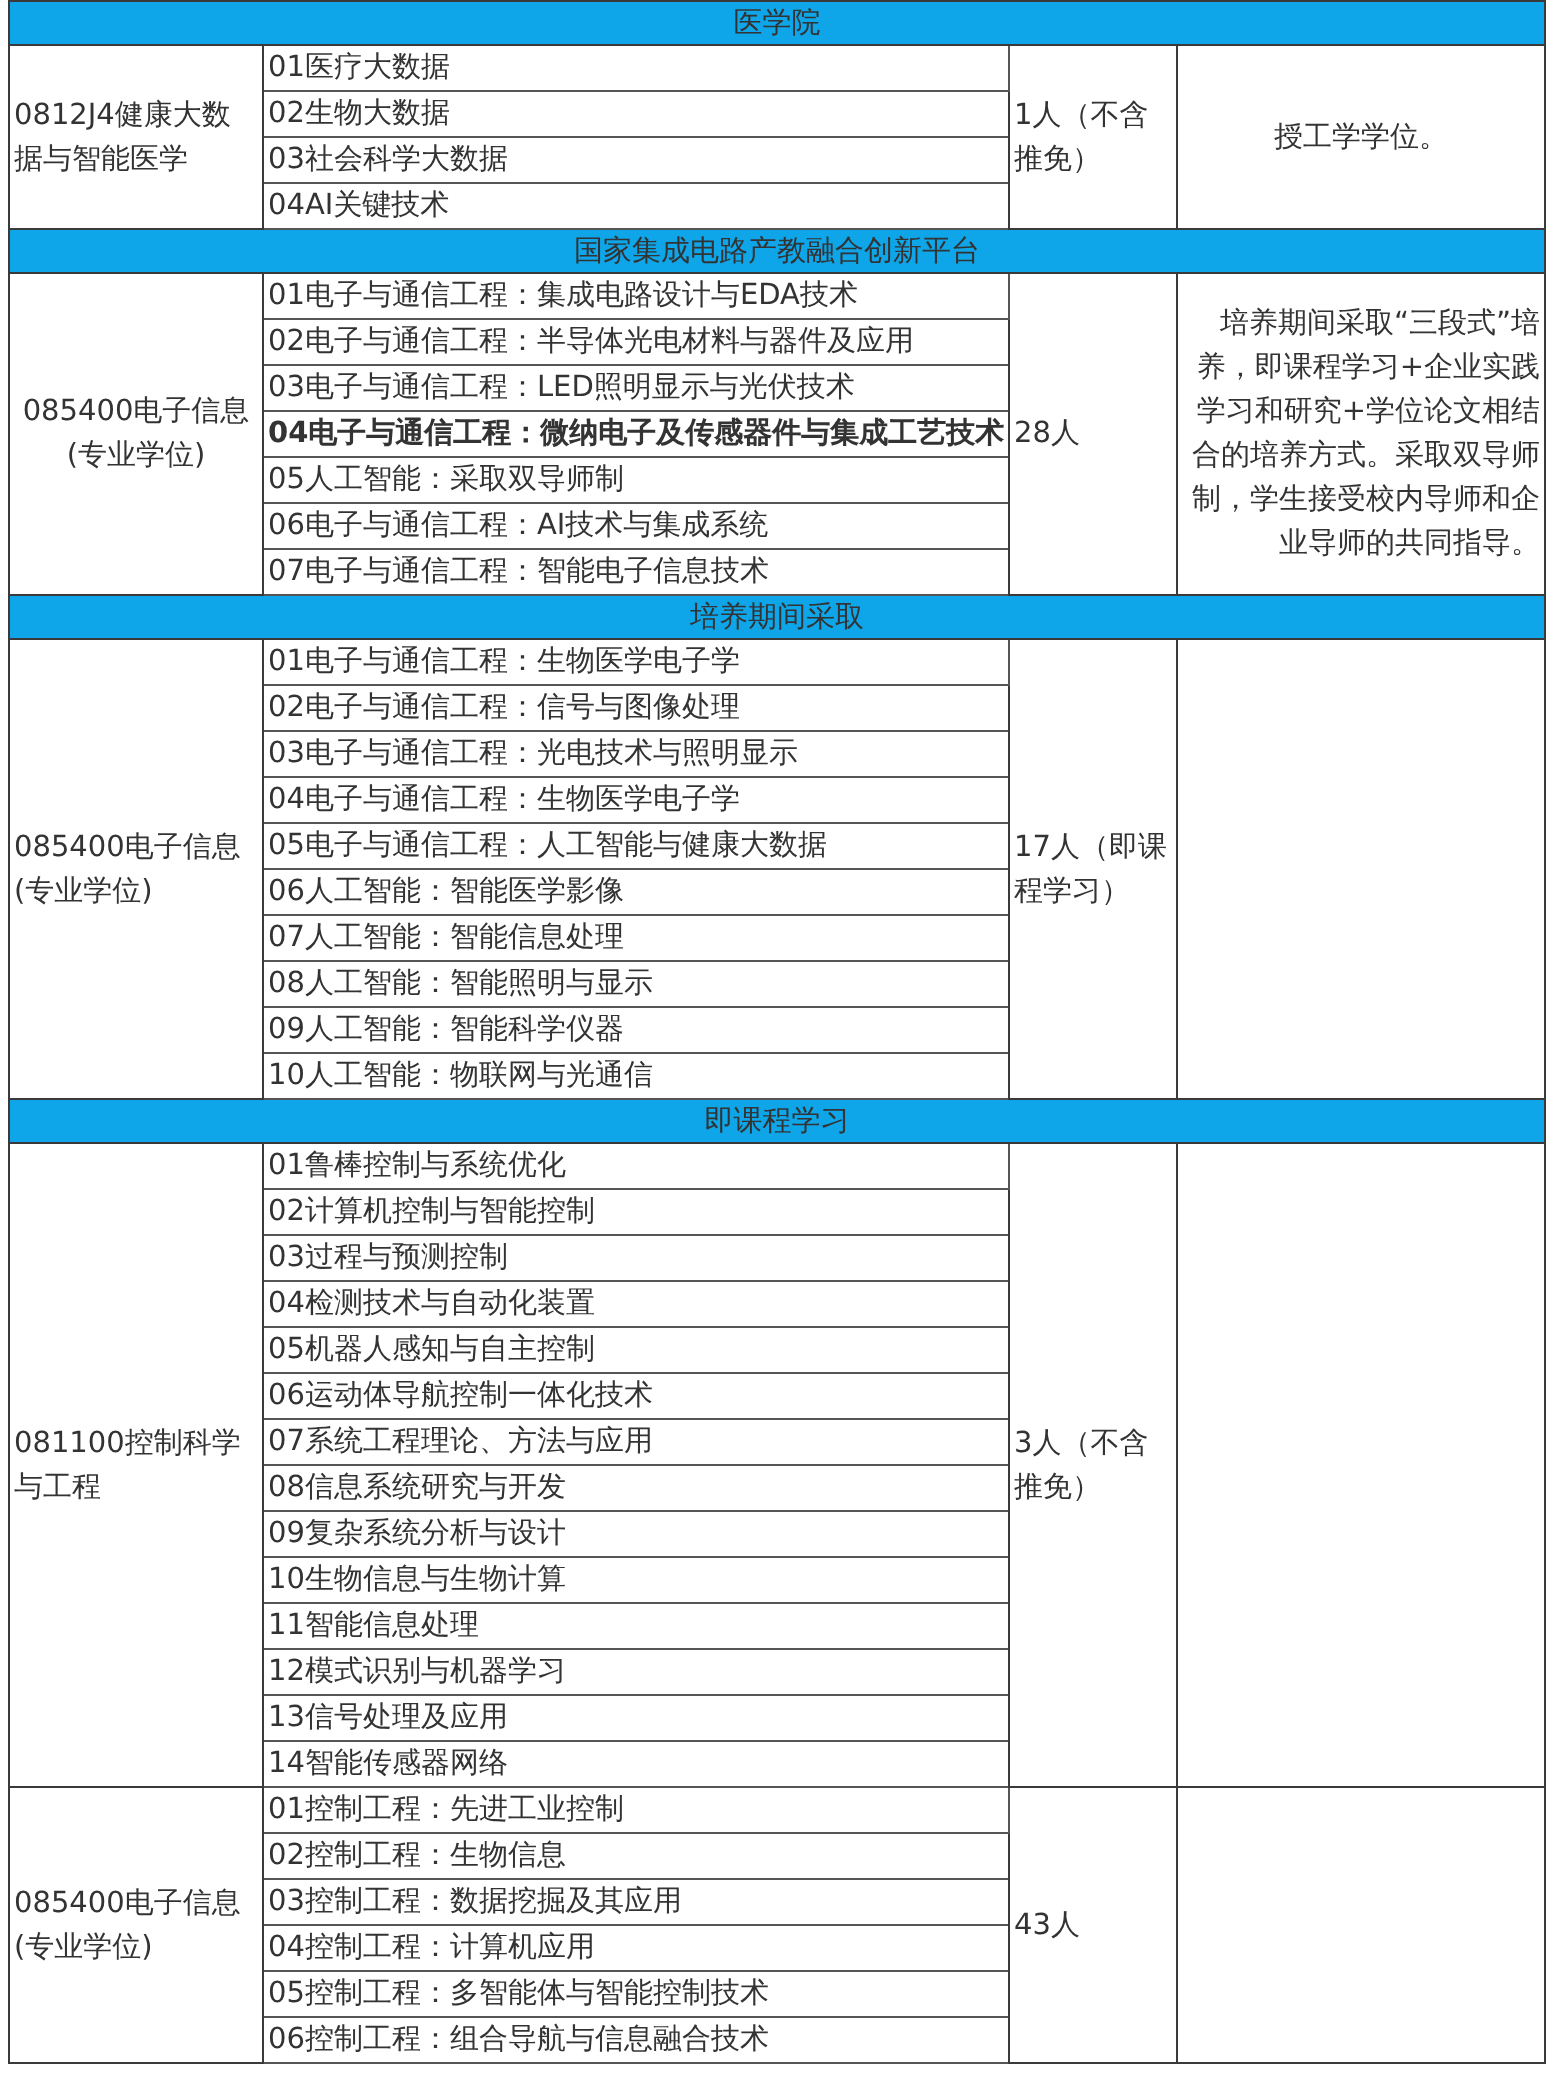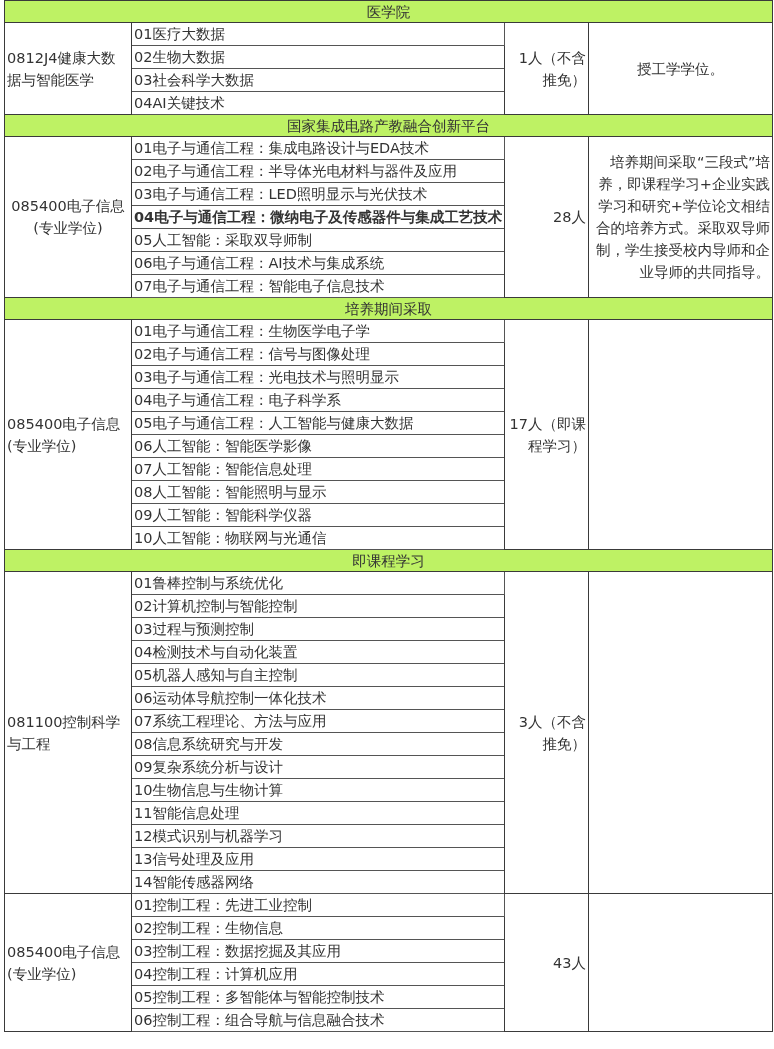--- a/index.html
+++ b/index.html
@@ -3,25 +3,25 @@
 <meta charset="utf-8">
 <style>
   html, body { margin: 0; padding: 0; background: #ffffff; }
   body { width: 774px; height: 1049px; overflow: hidden; position: relative;
          font-family: "DejaVu Sans", "Liberation Sans", sans-serif; color: #333; }
   table.plan { position: absolute; left: 4px; top: 0px; border-collapse: collapse;
                table-layout: fixed; width: 768px; font-size: 14.5px; }
   table.plan td { border: 1px solid #3a3a3a; padding: 0 2px; vertical-align: middle;
                   line-height: 22px; overflow: hidden; }
   col.c1 { width: 127px; } col.c2 { width: 373px; } col.c3 { width: 84px; } col.c4 { width: 184px; }
-  tr.section td { background: #bef264; text-align: center; height: 21px; line-height: 20px; }
+  tr.section td { background: #0ea5e9; text-align: center; height: 21px; line-height: 20px; }
   tr.item td.dir { height: 22px; white-space: nowrap; border-color: #555; }
   td.major { text-align: left; line-height: 24px; }
   td.major.center { text-align: center; }
-  td.quota { text-align: right; line-height: 24px; }
+  td.quota { text-align: left; line-height: 24px; }
   td.note { text-align: right; line-height: 24px; vertical-align: top; padding-top: 14px; }
   td.note.center { text-align: center; vertical-align: middle; padding-top: 0; }
   td.dir.wrap { white-space: normal; line-height: 22px; font-weight: bold; }
 </style>
 </head>
 <body>
 
 <table class="plan">
   <colgroup>
       <col class="c1">
@@ -87,21 +87,21 @@
       <td class="quota" rowspan="10">17人（即课程学习）</td>
       <td class="note" rowspan="10"></td>
     </tr>
     <tr class="item">
         <td class="dir">02电子与通信工程：信号与图像处理</td>
       </tr>
     <tr class="item">
         <td class="dir">03电子与通信工程：光电技术与照明显示</td>
       </tr>
     <tr class="item">
-        <td class="dir">04电子与通信工程：电子科学系</td>
+        <td class="dir">04电子与通信工程：生物医学电子学</td>
       </tr>
     <tr class="item">
         <td class="dir">05电子与通信工程：人工智能与健康大数据</td>
       </tr>
     <tr class="item">
         <td class="dir">06人工智能：智能医学影像</td>
       </tr>
     <tr class="item">
         <td class="dir">07人工智能：智能信息处理</td>
       </tr>

